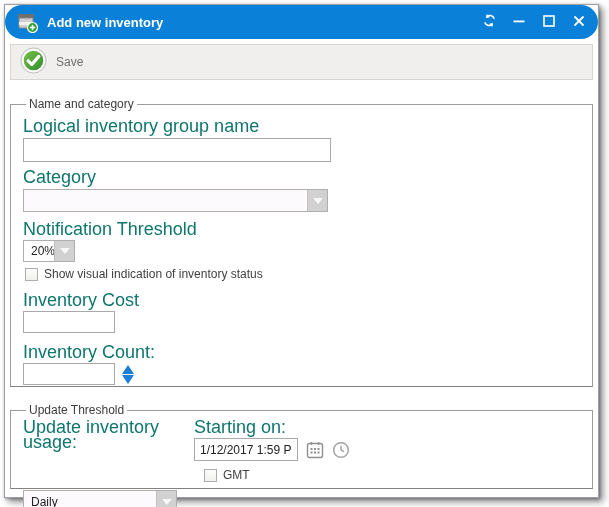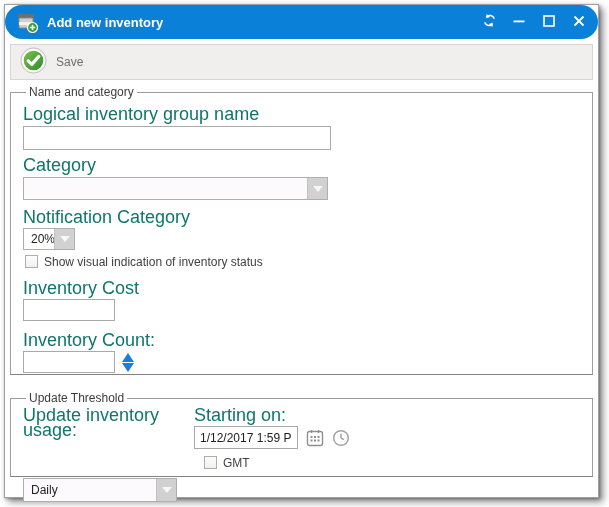--- a/index.html
+++ b/index.html
@@ -16,21 +16,21 @@
     padding: 0 4px 0 10px; flex-shrink: 0; border-radius: 17px;
   }
   .titlebar .app-icon { width: 24px; height: 22px; margin-right: 8px; }
   .titlebar .title { color: #ffffff; font-size: 13px; font-weight: bold; flex: 1; }
   .win-btn {
     width: 30px; height: 34px; display: flex; align-items: center; justify-content: center;
     background: transparent; border: none; cursor: default;
   }
   
   .toolbar {
-    margin: 5px 5px 0 5px; height: 36px; background: #f0efed;
+    margin: 5px 5px 12px 5px; height: 36px; background: #f0efed;
     border: 1px solid #d9d6d2; display: flex; align-items: center; padding-left: 5px;
   }
   .save-btn {
     display: flex; align-items: center; gap: 9px; background: transparent;
     border: none; height: 32px; padding: 0 14px 0 4px; cursor: default;
   }
   .save-btn span { font-size: 12px; color: #6e6e6e; font-family: "Liberation Sans", sans-serif; }
   
   fieldset.group {
     margin: 5px 5px 0 5px; border: 1px solid #9c9c9c; border-bottom-color: #828282;
@@ -53,21 +53,21 @@
   .combo .combo-arrow {
     width: 20px; background: #d2d1d1; border: none; border-left: 1px solid #c2c0be;
     display: flex; align-items: center; justify-content: center; cursor: default;
   }
   .combo .combo-arrow i {
     display: block; width: 0; height: 0;
     border-left: 5px solid transparent; border-right: 5px solid transparent;
     border-top: 6px solid #f7f7f7;
   }
   
-  .cb-row { display: flex; align-items: flex-start; gap: 6px; margin-left: 2px; }
+  .cb-row { display: flex; align-items: center; gap: 6px; margin-left: 2px; }
   .cb {
     appearance: none; -webkit-appearance: none; width: 13px; height: 13px;
     border: 1px solid #b0aca9; background: linear-gradient(#fdfdfd, #f1f0ef);
     margin: 0; cursor: default;
   }
   .cb-label { font-size: 12px; color: #3f3f3f; }
   
   .count-row { display: flex; align-items: center; gap: 7px; }
   .uf-row { display: flex; margin-top: 3px; }
   .uf-col1 { width: 171px; }
@@ -163,21 +163,21 @@
     <input class="txt mt4" style="width: 308px; height: 24px;" type="text" value="">
 
     <label class="fld-label mt8">Category</label>
     <div class="combo mt4" style="width:305px; height:23px;">
       <div class="combo-field"></div>
       <button class="combo-arrow">
           <i></i>
         </button>
     </div>
 
-    <label class="fld-label mt10">Notification Category</label>
+    <label class="fld-label mt10">Notification Threshold</label>
     <div class="combo mt3" style="width:52px; height:22px; background:#ffffff;">
       <div class="combo-field">20%</div>
       <button class="combo-arrow">
           <i></i>
         </button>
     </div>
 
     <div class="cb-row mt5">
       <input type="checkbox" class="cb" style="">
       <span class="cb-label">Show visual indication of inventory status</span>

